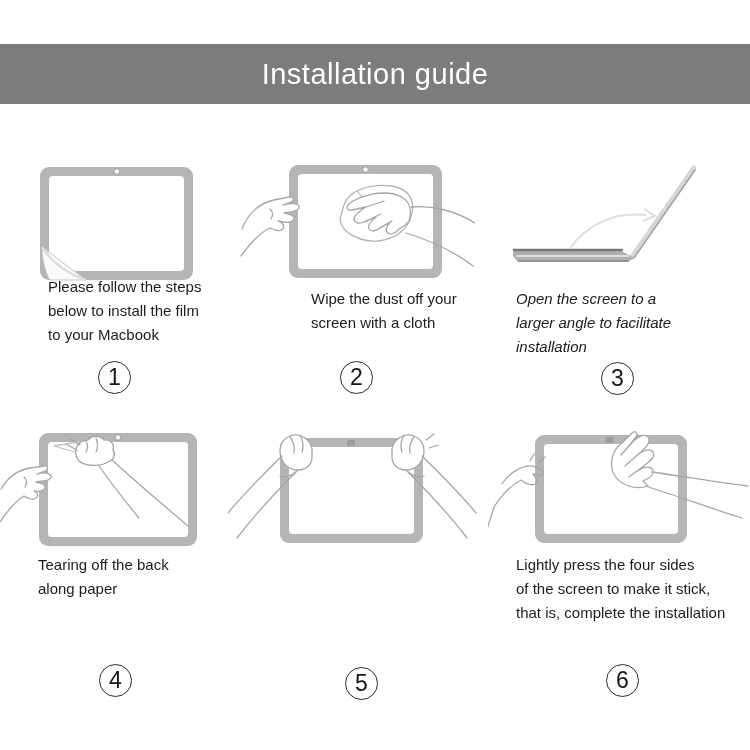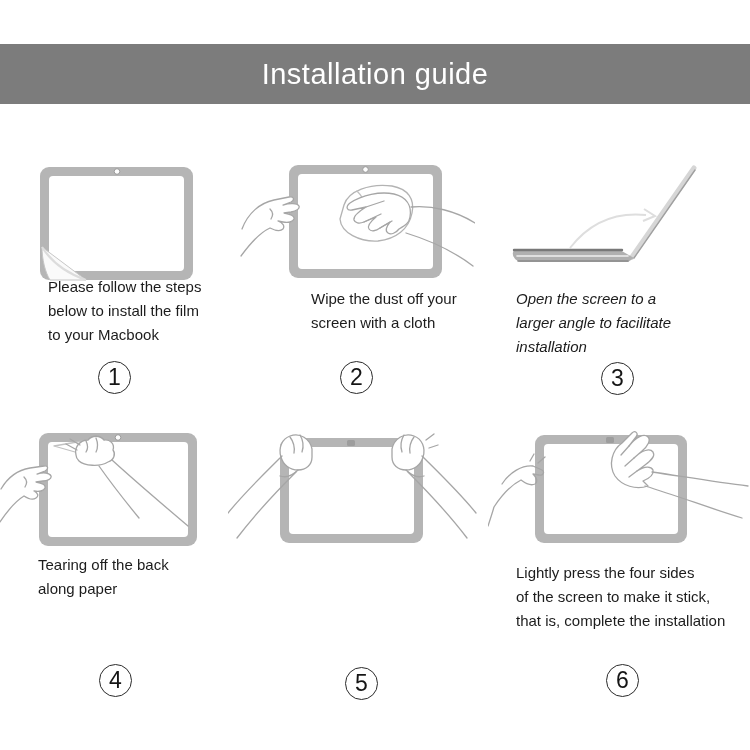--- a/index.html
+++ b/index.html
@@ -127,21 +127,21 @@
   <div class="caption" style="left:48px;top:275px;">Please follow the steps
 below to install the film
 to your Macbook</div>
   <div class="caption" style="left:287px;top:287px;margin-left:24px;">Wipe the dust off your
 screen with a cloth</div>
   <div class="caption" style="left:516px;top:287px;font-style:italic;">Open the screen to a
 larger angle to facilitate
 installation</div>
   <div class="caption" style="left:38px;top:553px;">Tearing off the back
 along paper</div>
-  <div class="caption" style="left:516px;top:553px;margin-top:8px;">Lightly press the four sides
+  <div class="caption" style="left:516px;top:553px;">Lightly press the four sides
 of the screen to make it stick,
 that is, complete the installation</div>
 
   <div class="stepnum" style="left:98px;top:361px;">1</div>
   <div class="stepnum" style="left:340px;top:361px;">2</div>
   <div class="stepnum" style="left:601px;top:362px;">3</div>
   <div class="stepnum" style="left:99px;top:664px;">4</div>
   <div class="stepnum" style="left:345px;top:667px;">5</div>
   <div class="stepnum" style="left:606px;top:664px;">6</div>
 

